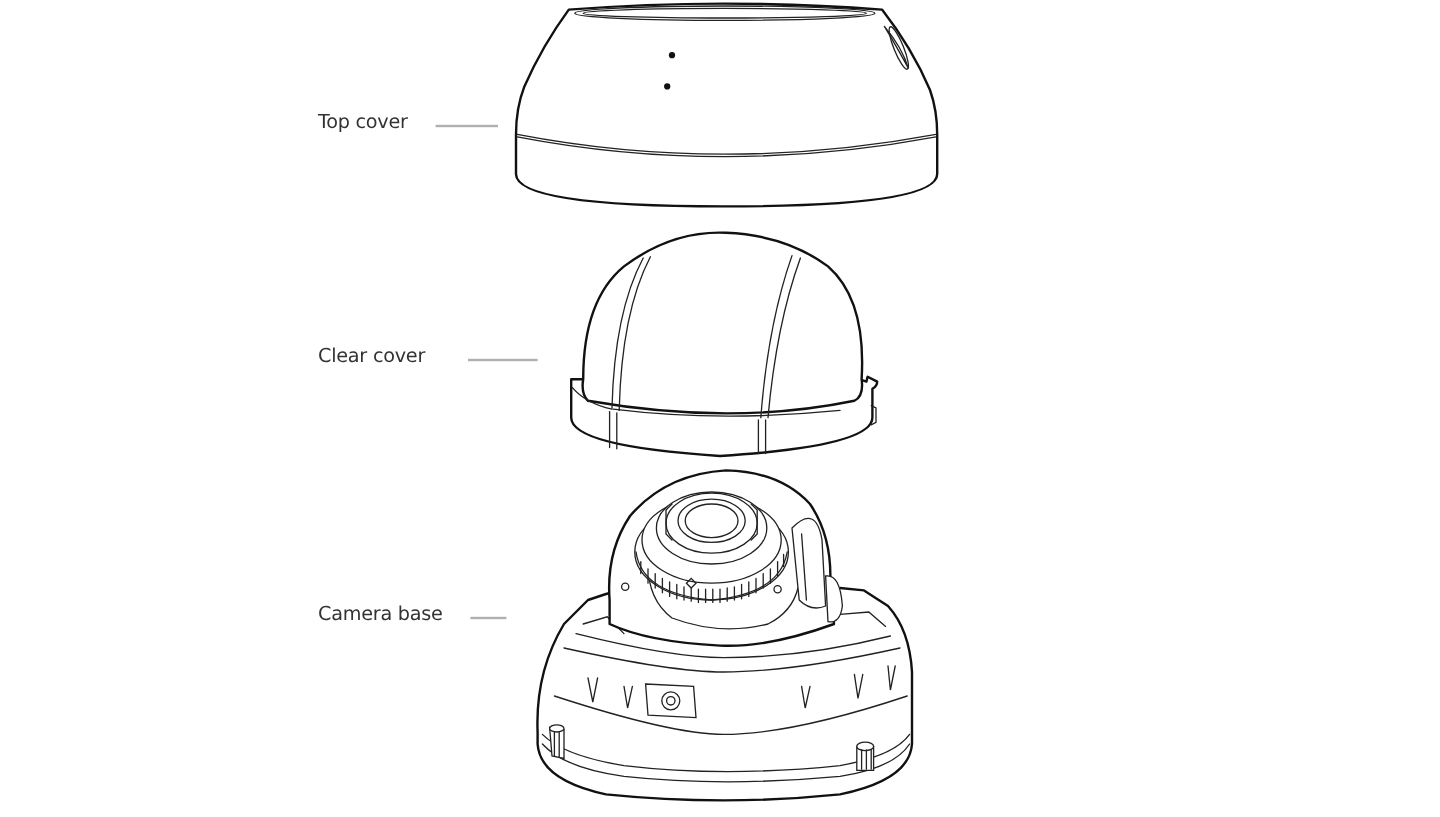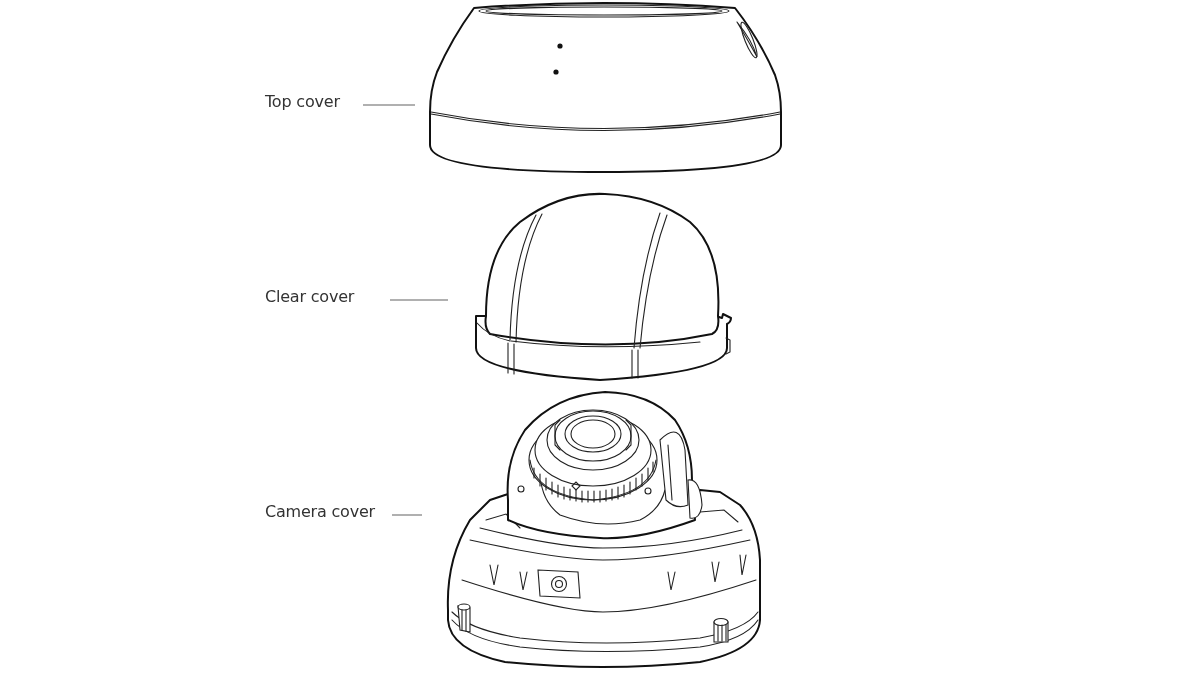--- a/index.html
+++ b/index.html
@@ -13,21 +13,21 @@
 </style>
 </head>
 <body>
 
 <div class="label" style="left:265px; top:92px;">Top cover</div>
 <div class="leader" style="left:363px; top:104px; width:52px;"></div>
 
 <div class="label" style="left:265px; top:287px;">Clear cover</div>
 <div class="leader" style="left:390px; top:299px; width:58px;"></div>
 
-<div class="label" style="left:265px; top:502px;">Camera cover</div>
+<div class="label" style="left:265px; top:502px;">Camera base</div>
 <div class="leader" style="left:392px; top:514px; width:30px;"></div>
 
 <svg width="1200" height="681" viewBox="0 0 1200 681">
 
   <g>
     <path class="stroke" d="M474 8 Q603 -2 735 8 Q760 40 775 75 Q781 92 781 112 L781 145 Q781 172 603 172 Q430 172 430 145 L430 112 Q430 90 437 72 Q452 38 474 8 Z"></path>
     <ellipse class="thin" cx="604" cy="11" rx="125" ry="6"></ellipse>
     <ellipse class="thin" cx="604" cy="11" rx="118" ry="4"></ellipse>
     <path class="thin" d="M431 112 Q603 145 780 112"></path>
     <path class="thin" d="M431 114 Q603 147 780 114"></path>

